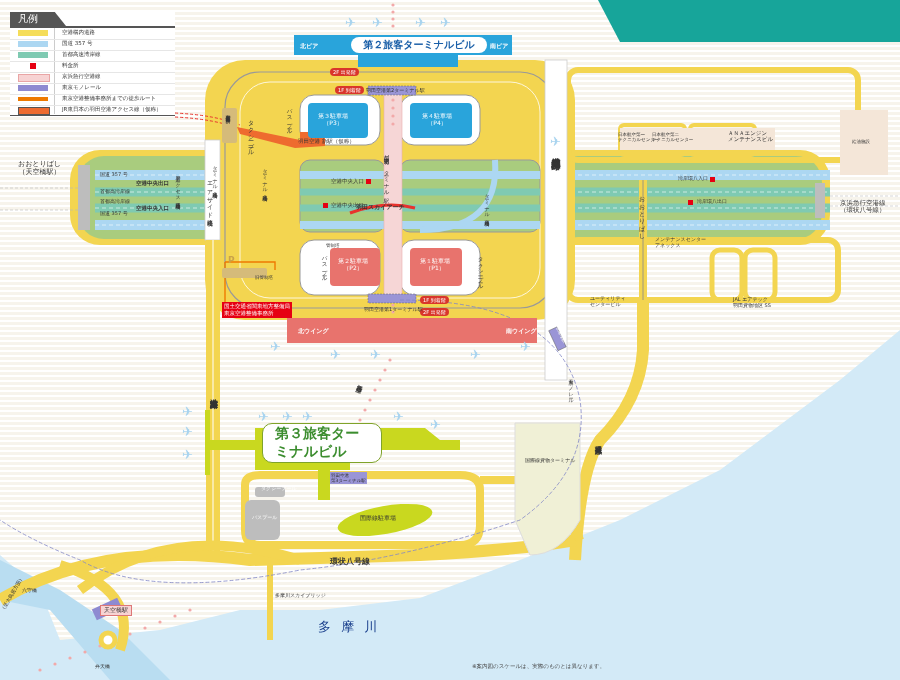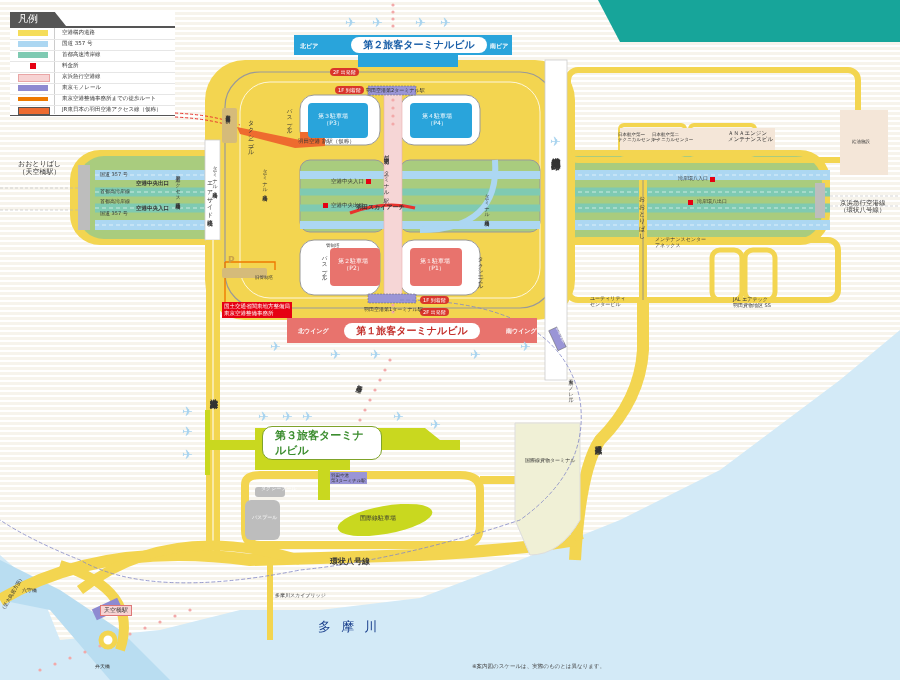--- a/index.html
+++ b/index.html
@@ -211,28 +211,25 @@
     <div class="legend-txt">JR東日本の羽田空港アクセス線（仮称）</div>
       </div>
 </div>
 
 <div class="terminal" style="left:294px;top:35px;width:250px;height:20px">
   <span class="pill" style="color:#1a5fa8">第２旅客ターミナルビル</span>
 </div>
 <div class="wing" style="left:300px;top:42px">北ピア</div>
 <div class="wing" style="left:490px;top:42px">南ピア</div>
 
-<div class="terminal" style="left:287px;top:318px;width:250px;height:25px">
-  <span class="pill" style="color:#c4322e">第１旅客ターミナルビル</span>
-</div>
 <div class="wing" style="left:298px;top:327px">北ウイング</div>
 <div class="wing" style="left:506px;top:327px">南ウイング</div>
 
 <div class="terminal" style="left:262px;top:436px;width:120px;height:14px">
-  <span class="pill" style="color:#3c8d2f;font-size:11px;border:1px solid #7fa32a">第３旅客ターミナルビル</span>
+  <span class="pill" style="color:#3c8d2f;font-size:14px;border:1px solid #7fa32a">第３旅客ターミナルビル</span>
 </div>
 
 <div class="lbl" style="left:318px;top:113px;color:#fff;text-align:center"><span>第３駐車場</span><br><span>（P3）</span></div>
 <div class="lbl" style="left:422px;top:113px;color:#fff;text-align:center"><span>第４駐車場</span><br><span>（P4）</span></div>
 <div class="lbl" style="left:338px;top:258px;color:#fff;text-align:center"><span>第２駐車場</span><br><span>（P2）</span></div>
 <div class="lbl" style="left:420px;top:258px;color:#fff;text-align:center"><span>第１駐車場</span><br><span>（P1）</span></div>
 <div class="lbl" style="left:360px;top:515px;color:#333">国際線駐車場</div>
 <div class="lbl" style="left:228px;top:255px;font-size:9px;color:#c9a24a;font-weight:bold">P</div>
 
 <div class="badge" style="left:330px;top:68px">2F 出発階</div>

